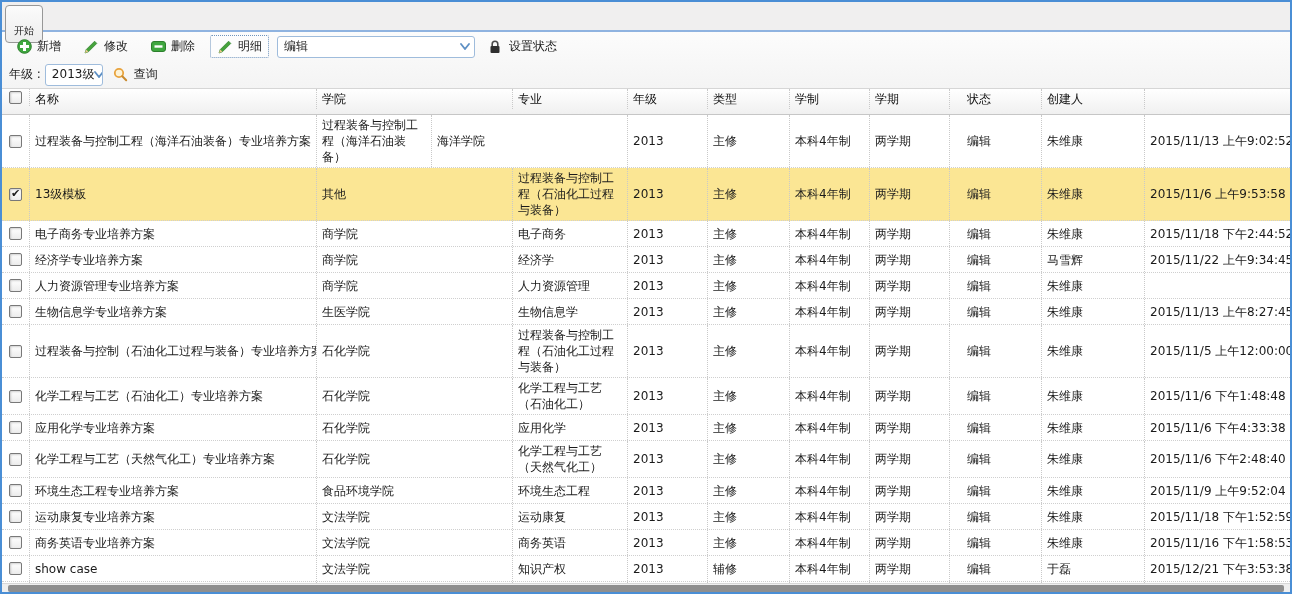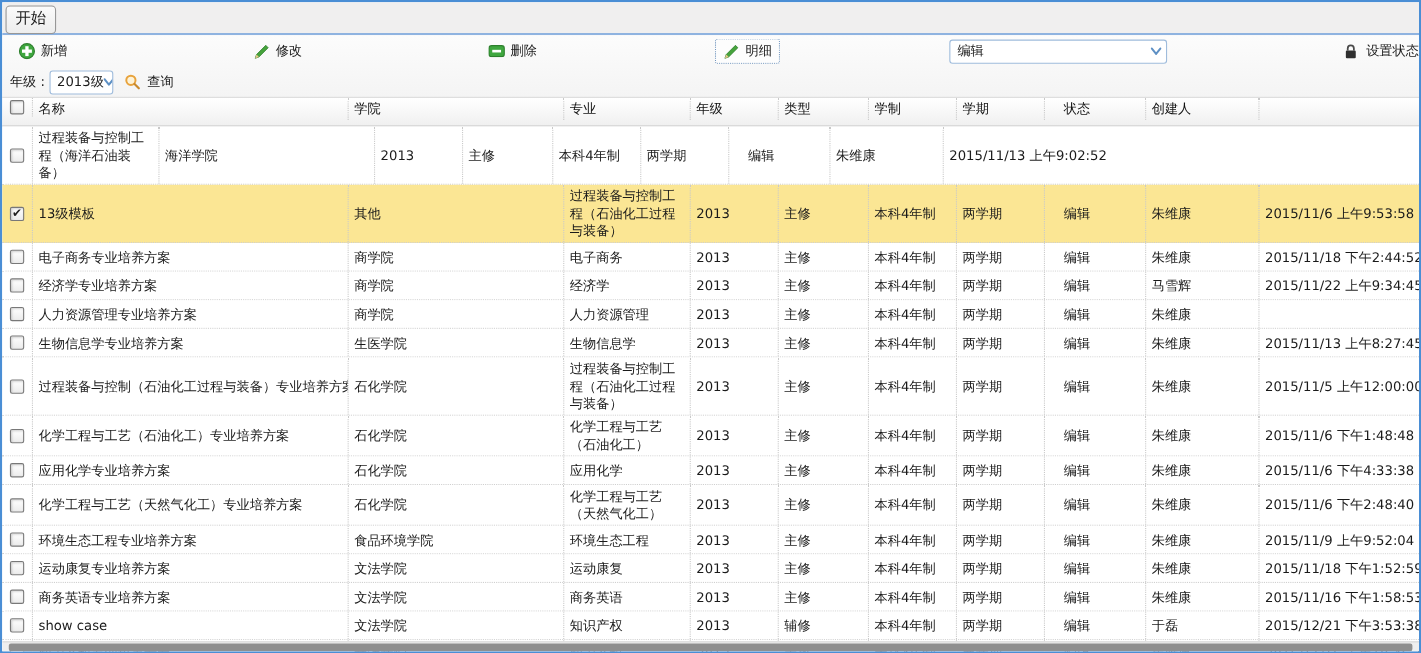--- a/index.html
+++ b/index.html
@@ -10,28 +10,28 @@
     position:relative; width:1292px; height:594px;
     border:2px solid #4a8ed5; background:#fff; overflow:hidden;
   }
 
   
   .tab-strip {
     height:30px; background:#f0efef; border-bottom:2px solid #8fb3e0;
     padding:3px 0 0 3px;
   }
   .tab {
-    display:inline-block; padding:2px 8px 4px; font-size:14px;
+    display:inline-block; padding:18px 8px 4px; font-size:10px;
     background:linear-gradient(#fbfbfb,#ededed);
     border:1px solid #979797; border-radius:4px; cursor:default;
   }
 
   
   .toolbar { background:linear-gradient(#fcfcfc,#f4f4f4); }
-  .tool-row1 { display:flex; align-items:center; height:29px; padding-left:7px;justify-content:space-between; }
+  .tool-row1 { display:flex; align-items:center; height:29px; padding-left:7px; }
   .tool-row2 { display:flex; align-items:center; height:27px; padding-left:7px; }
   .tool-btn { display:inline-flex; align-items:center; gap:5px; padding:2px 6px;
               border:1px solid transparent; margin-right:8px; cursor:pointer; white-space:nowrap; }
   .tool-btn.focused { border:1px dotted #6f94bd; background:#fdfdfd; border-radius:2px; }
   .icon { display:inline-flex; width:16px; height:16px; align-items:center; justify-content:center; }
   .icon svg { display:block; }
 
   .dd { display:inline-flex; align-items:center; height:22px; background:#fff;
         border:1px solid #9fbcdc; border-radius:3px; cursor:pointer; overflow:hidden; }
   .dd .dd-value { flex:1; padding-left:6px; white-space:nowrap; }
@@ -191,20 +191,21 @@
       <div class="cell c-school">学制</div>
       <div class="cell c-sem">学期</div>
       <div class="cell c-status">状态</div>
       <div class="cell c-creator">创建人</div>
     </div>
     <div id="grid-body">
     <div class="grid-row">
       <div class="cell c-check">
         <input type="checkbox" style="">
       </div>
+      <div class="cell c-name">过程装备与控制工程（海洋石油装备）专业培养方案</div>
       <div class="cell c-major">过程装备与控制工程（海洋石油装备）</div>
       <div class="cell c-college">海洋学院</div>
       <div class="cell c-grade">2013</div>
       <div class="cell c-type">主修</div>
       <div class="cell c-school">本科4年制</div>
       <div class="cell c-sem">两学期</div>
       <div class="cell c-status">编辑</div>
       <div class="cell c-creator">朱维康</div>
       <div class="cell c-time">2015/11/13 上午9:02:52</div>
     </div>

